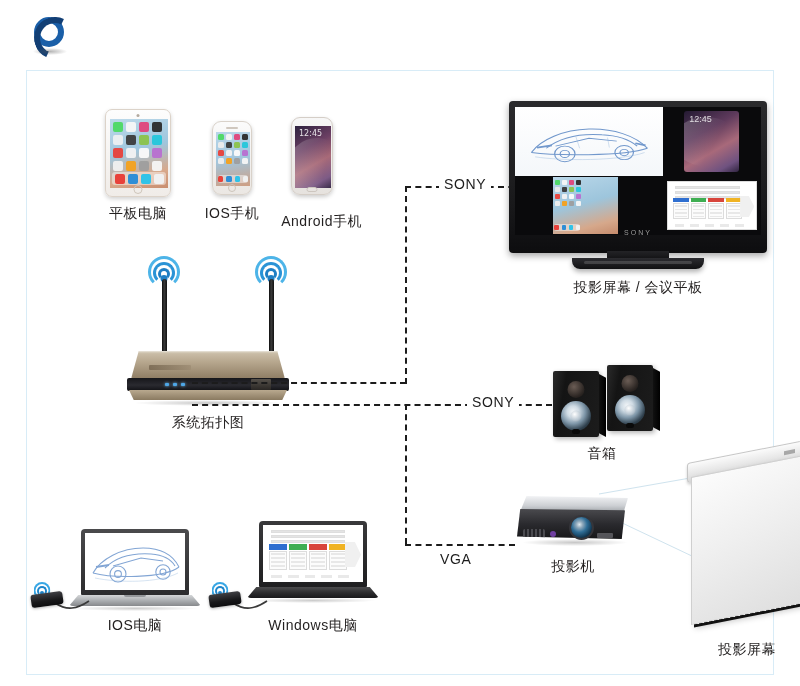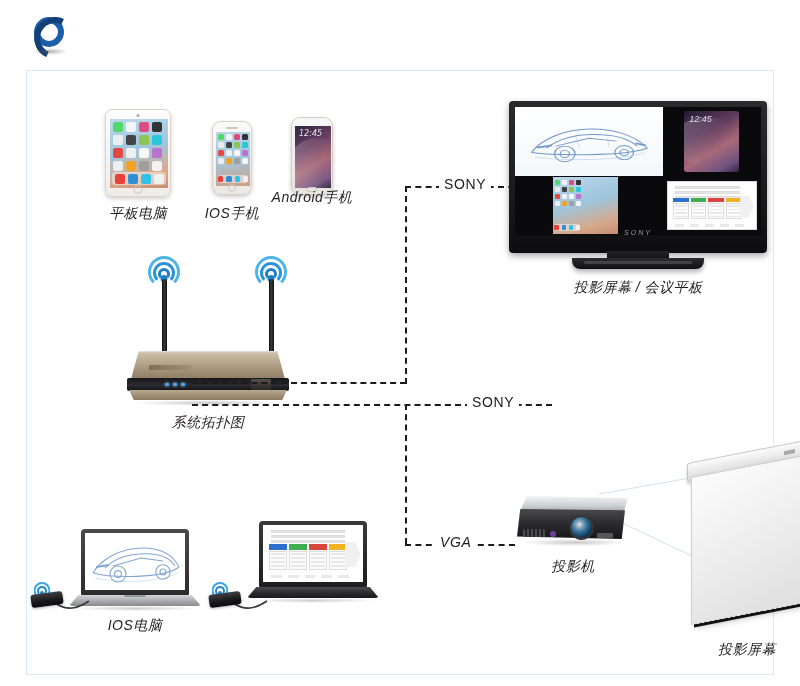--- a/index.html
+++ b/index.html
@@ -38,21 +38,21 @@
     letter-spacing: 2px; line-height: 46px; white-space: nowrap;
   }
 
   
   #diagram {
     position: absolute; left: 26px; top: 70px;
     width: 748px; height: 605px;
     border: 1px solid #d8ecf7; background: #fff;
   }
 
-  .node { position: absolute; font-style: italic; }
+  .node { position: absolute; }
   .label {
     position: absolute; width: 100%; text-align: center;
     font-size: 14px; color: #221f1f; white-space: nowrap;
     letter-spacing: .5px;
   }
 
   
   #tablet-body {
     position: absolute; left: 0; top: 0; width: 66px; height: 88px;
     border-radius: 7px;
@@ -385,21 +385,21 @@
       <div class="label" style="top:84px; width:70px; left:-15px;">IOS手机</div>
     </div>
 
     <div class="node" style="left:264px; top:46px; width:42px; height:102px;">
       <div class="phone-body" id="android-body">
         <div id="android-screen">
           <div id="android-time">12:45</div>
         </div>
         <div id="android-home"></div>
       </div>
-      <div class="label" style="top:72px; width:100px; left:-29px;">Android手机</div>
+      <div class="label" style="top:96px; width:100px; left:-29px;text-align:right;">Android手机</div>
     </div>
 
     <div class="node" id="router-wrap" style="left:100px; top:195px; width:162px; height:90px;">
       <div class="wifi" style="left:20px; top:-10px;">
         <span class="a1"></span>
           <span class="a2"></span>
           <span class="a3"></span>
           <span class="dot"></span>
       </div>
       <div class="antenna" style="left:35px; top:13px;"></div>
@@ -430,21 +430,21 @@
     <div class="dash-h" style="left:165px; top:311px; width:214px;"></div>
     <div class="dash-v" style="left:378px; top:115px; height:198px;"></div>
     <div class="dash-h" style="left:378px; top:115px; width:130px;"></div>
     <div class="conn-label" style="left:412px; top:105px;">SONY</div>
 
     <div class="dash-h" style="left:165px; top:333px; width:360px;"></div>
     <div class="conn-label" style="left:440px; top:323px;">SONY</div>
 
     <div class="dash-v" style="left:378px; top:333px; height:140px;"></div>
     <div class="dash-h" style="left:378px; top:473px; width:110px;"></div>
-    <div class="conn-label" style="left:408px; top:463px;font-style:italic;">VGA</div>
+    <div class="conn-label" style="left:408px; top:480px;">VGA</div>
 
     <div class="node" style="left:482px; top:30px; width:258px; height:205px;">
       <div id="tv-frame">
         <div id="tv-screen">
           <div id="tv-q1">
             <svg class="car-sketch" viewBox="0 0 140 70" preserveAspectRatio="none">
               <g stroke="#5a87c4" fill="none" stroke-width="1.3" opacity=".85">
                 <path d="M8 50 C18 32, 42 18, 70 17 C96 16, 120 26, 133 44"></path>
                 <path d="M8 50 C30 54, 108 56, 133 44"></path>
                 <path d="M24 44 C40 28, 62 23, 84 25 C100 26, 114 32, 122 41"></path>
@@ -550,20 +550,35 @@
           <div id="tv-brand">SONY</div>
         </div>
       </div>
       <div id="tv-stand-neck"></div>
       <div id="tv-stand-base">
         <div id="tv-stand-gloss" style="position:absolute;left:50%;top:3px;transform:translateX(-50%);width:108px;height:3px;border-radius:2px;background:rgba(255,255,255,.16);"></div>
       </div>
       <div class="label" style="top:178px;">投影屏幕 / 会议平板</div>
     </div>
 
+    <div class="node" style="left:514px; top:290px; width:122px; height:100px;">
+      <div class="speaker" style="left:12px; top:10px;">
+        <div class="side"></div>
+        <div class="tweeter"></div>
+        <div class="woofer"></div>
+        <div class="sp-port"></div>
+      </div>
+      <div class="speaker" style="left:66px; top:4px;">
+        <div class="side"></div>
+        <div class="tweeter"></div>
+        <div class="woofer"></div>
+        <div class="sp-port"></div>
+      </div>
+      <div class="label" style="top:84px;">音箱</div>
+    </div>
 
     <svg style="position:absolute; left:556px; top:395px; width:170px; height:110px; overflow:visible;">
       <line x1="16" y1="28" x2="130" y2="8" class="beam"></line>
       <line x1="16" y1="46" x2="130" y2="100" class="beam"></line>
     </svg>
 
     <div class="node" id="pscreen" style="left:660px; top:392px; width:140px; height:210px;">
       <div id="pscreen-case">
         <div id="pscreen-case-logo"></div>
 
@@ -683,16 +698,17 @@
         <svg style="position:absolute; left:24px; top:6px; width:36px; height:14px; overflow:visible;">
           <path d="M0 6 C12 14, 22 12, 34 4" stroke="#3a3a3a" stroke-width="1.6" fill="none"></path>
         </svg>
         <div class="dongle-wifi">
           <span class="a1"></span>
             <span class="a2"></span>
             <span class="dot"></span>
         </div>
         <div class="dongle-body"></div>
       </div>
+      <div class="label" style="top:96px;">Windows电脑</div>
     </div>
 
   </div>
 </div>
 
 </body></html>

